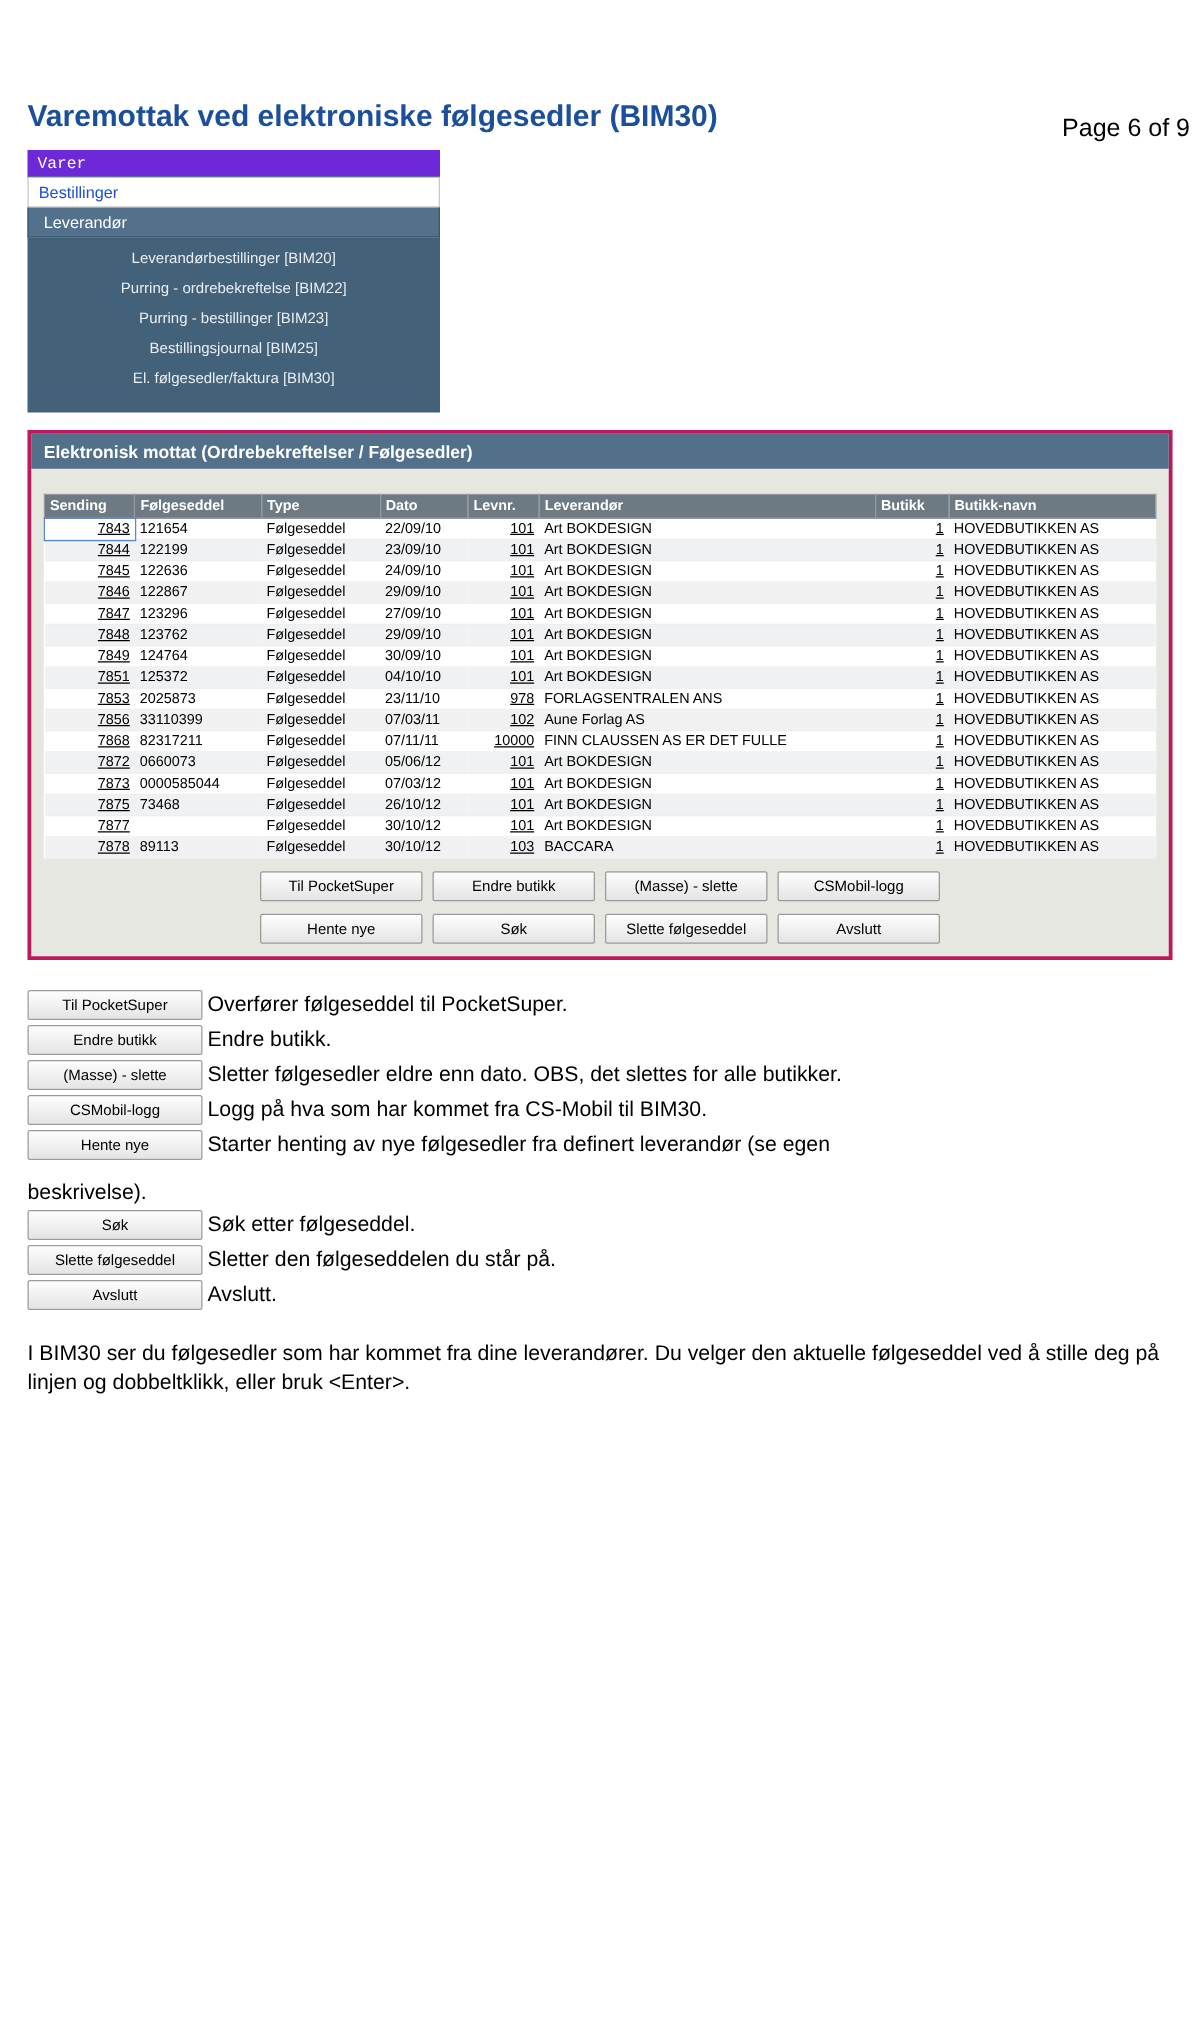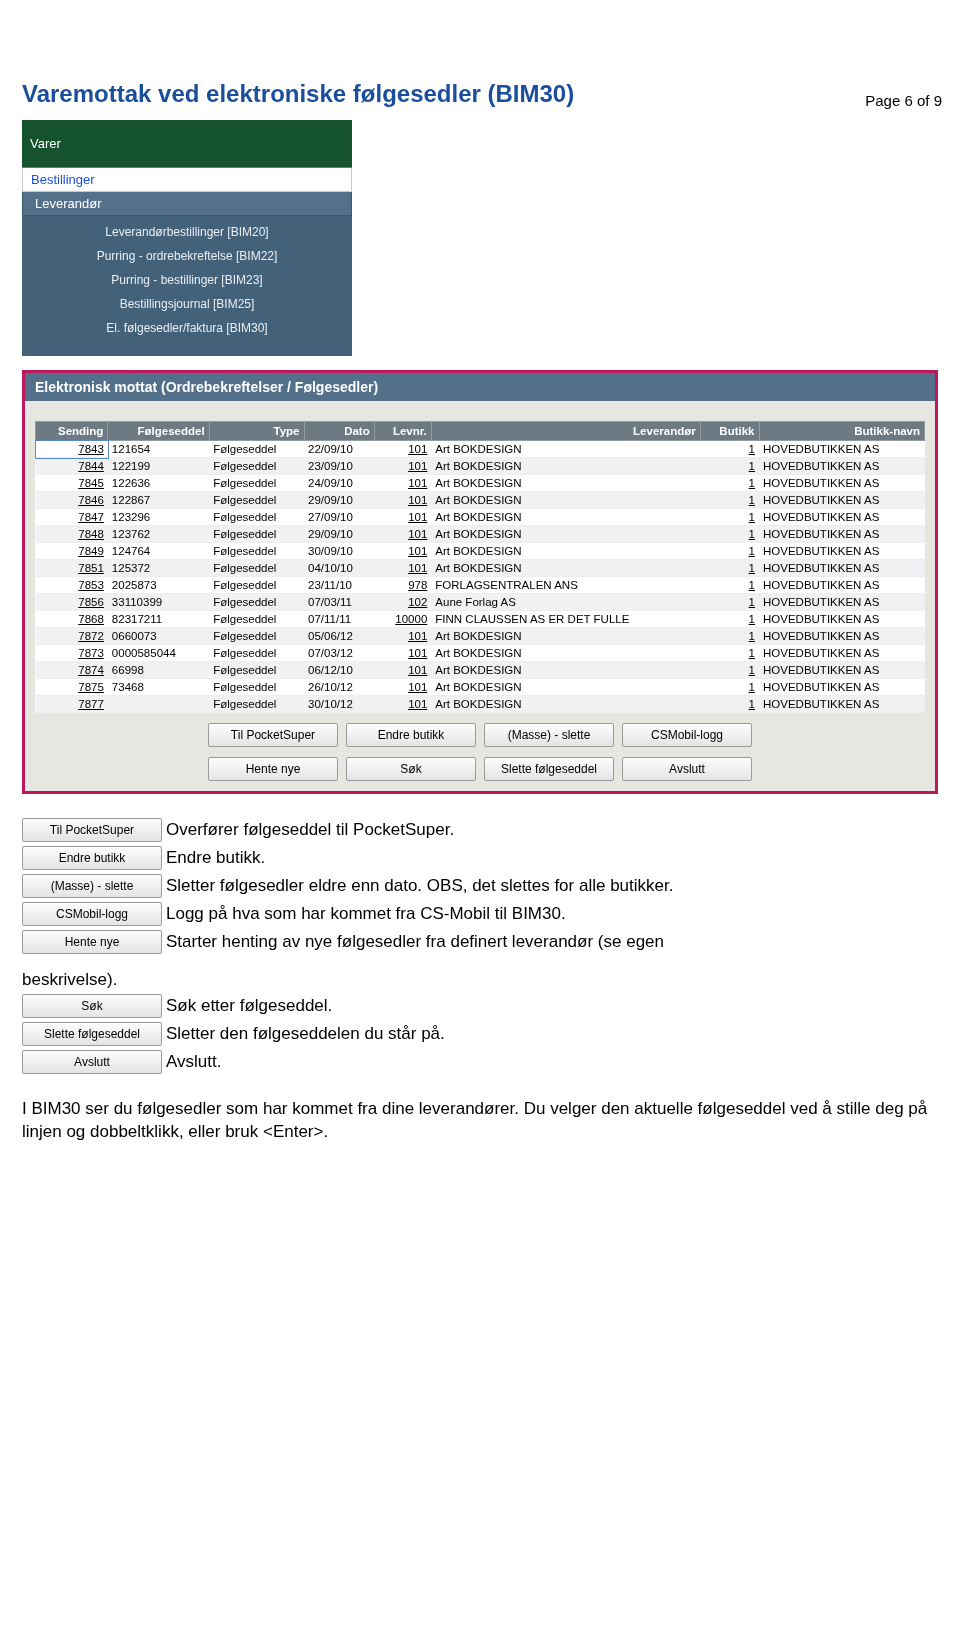--- a/index.html
+++ b/index.html
@@ -6,40 +6,41 @@
   body {
     font-family: Arial, Helvetica, sans-serif;
     background: #fff;
     color: #000;
     width: 960px;
     position: relative;
   }
   .page-num {
     position: absolute;
     top: 12px;
-    right: 18px;
-    font-size: 15px;
+    right: 8px;
+    font-size: 20px;
   }
   .main-heading {
     margin: 80px 0 12px 22px;
     font-size: 24px;
     font-weight: bold;
     color: #1b4f9c;
   }
   
   .sidebar {
     margin: 0 0 14px 22px;
     width: 330px;
     font-size: 13px;
   }
   .nav-varer {
-    background: #14532d;
+    background: #6d28d9;
     color: #fff;
-    padding: 16px 8px;
+    padding: 3px 8px;
     border-bottom: 1px solid #5f7d8f;
+    font-family: Liberation Mono, monospace;
   }
   .nav-bestillinger {
     background: #fff;
     color: #1d4ed8;
     padding: 4px 8px;
     font-weight: normal;
     border: 1px solid #c9c9c9;
     border-top: none;
   }
   .nav-lev {
@@ -80,21 +81,21 @@
     border-collapse: collapse;
     font-size: 11.5px;
     background: #fff;
   }
   table.grid th {
     background: #6d7a83;
     color: #fff;
     padding: 3px 4px;
     border: 1px solid #949ca2;
     font-weight: bold;
-    text-align: right;
+    text-align: left;
     margin-left: 38px;
   }
   table.grid td {
     padding: 2px 4px;
     border-bottom: 1px solid #eee;
     white-space: nowrap;
   }
   table.grid tr:nth-child(even) td { background: #f0f1f3; }
   table.grid tr.sel td:first-child { outline: 1px solid #5b88c6; }
   .td-right { text-align: right; text-decoration: underline; }
@@ -292,46 +293,46 @@
               <td class="td-right">7873</td>
               <td>0000585044</td>
               <td>Følgeseddel</td>
               <td>07/03/12</td>
               <td class="td-right">101</td>
               <td>Art BOKDESIGN</td>
               <td class="td-right">1</td>
               <td>HOVEDBUTIKKEN AS</td>
             </tr>
             <tr>
-              <td class="td-right">7874</td>
-              <td>66998</td>
-              <td>Følgeseddel</td>
-              <td>06/12/10</td>
-              <td class="td-right">101</td>
-              <td>Art BOKDESIGN</td>
-              <td class="td-right">1</td>
-              <td>HOVEDBUTIKKEN AS</td>
-            </tr>
-            <tr>
               <td class="td-right">7875</td>
               <td>73468</td>
               <td>Følgeseddel</td>
               <td>26/10/12</td>
               <td class="td-right">101</td>
               <td>Art BOKDESIGN</td>
               <td class="td-right">1</td>
               <td>HOVEDBUTIKKEN AS</td>
             </tr>
             <tr>
               <td class="td-right">7877</td>
               <td></td>
               <td>Følgeseddel</td>
               <td>30/10/12</td>
               <td class="td-right">101</td>
               <td>Art BOKDESIGN</td>
+              <td class="td-right">1</td>
+              <td>HOVEDBUTIKKEN AS</td>
+            </tr>
+            <tr>
+              <td class="td-right">7878</td>
+              <td>89113</td>
+              <td>Følgeseddel</td>
+              <td>30/10/12</td>
+              <td class="td-right">103</td>
+              <td>BACCARA</td>
               <td class="td-right">1</td>
               <td>HOVEDBUTIKKEN AS</td>
             </tr>
           </tbody>
     </table>
     <div class="btnrow" id="btnrow1">
           <span class="uibtn">Til PocketSuper</span>
           <span class="uibtn">Endre butikk</span>
           <span class="uibtn">(Masse) - slette</span>
           <span class="uibtn">CSMobil-logg</span>

